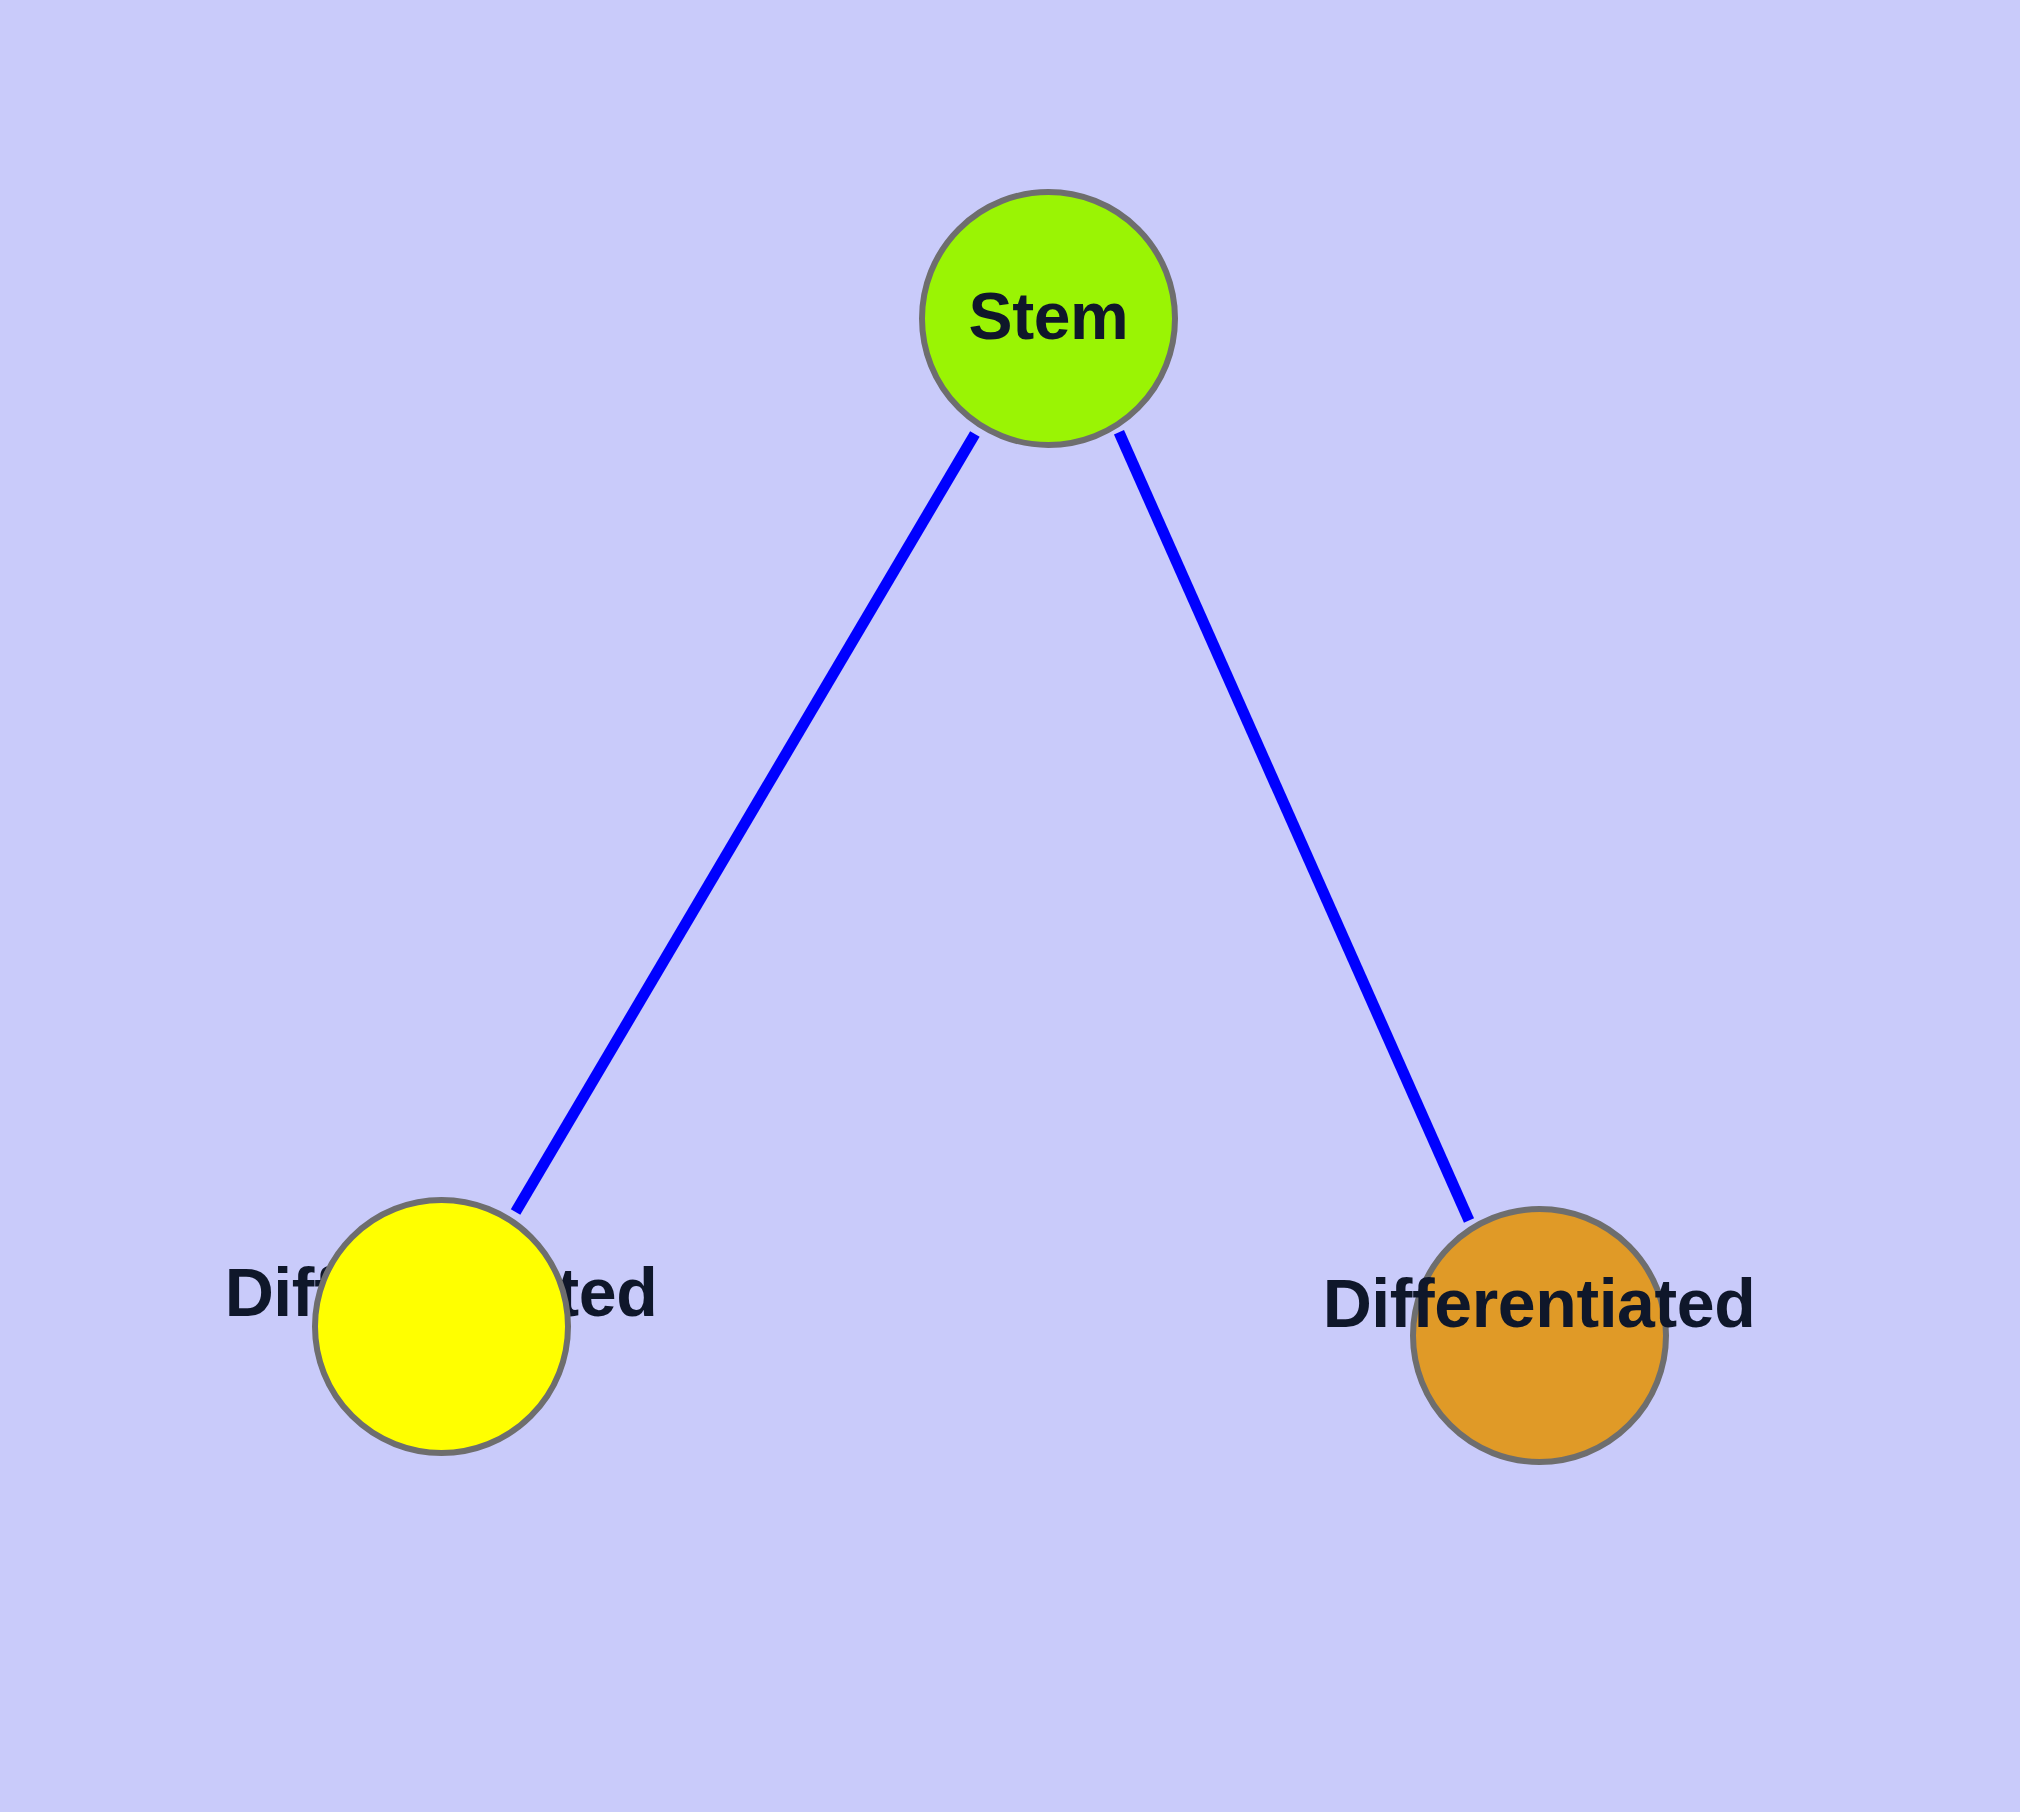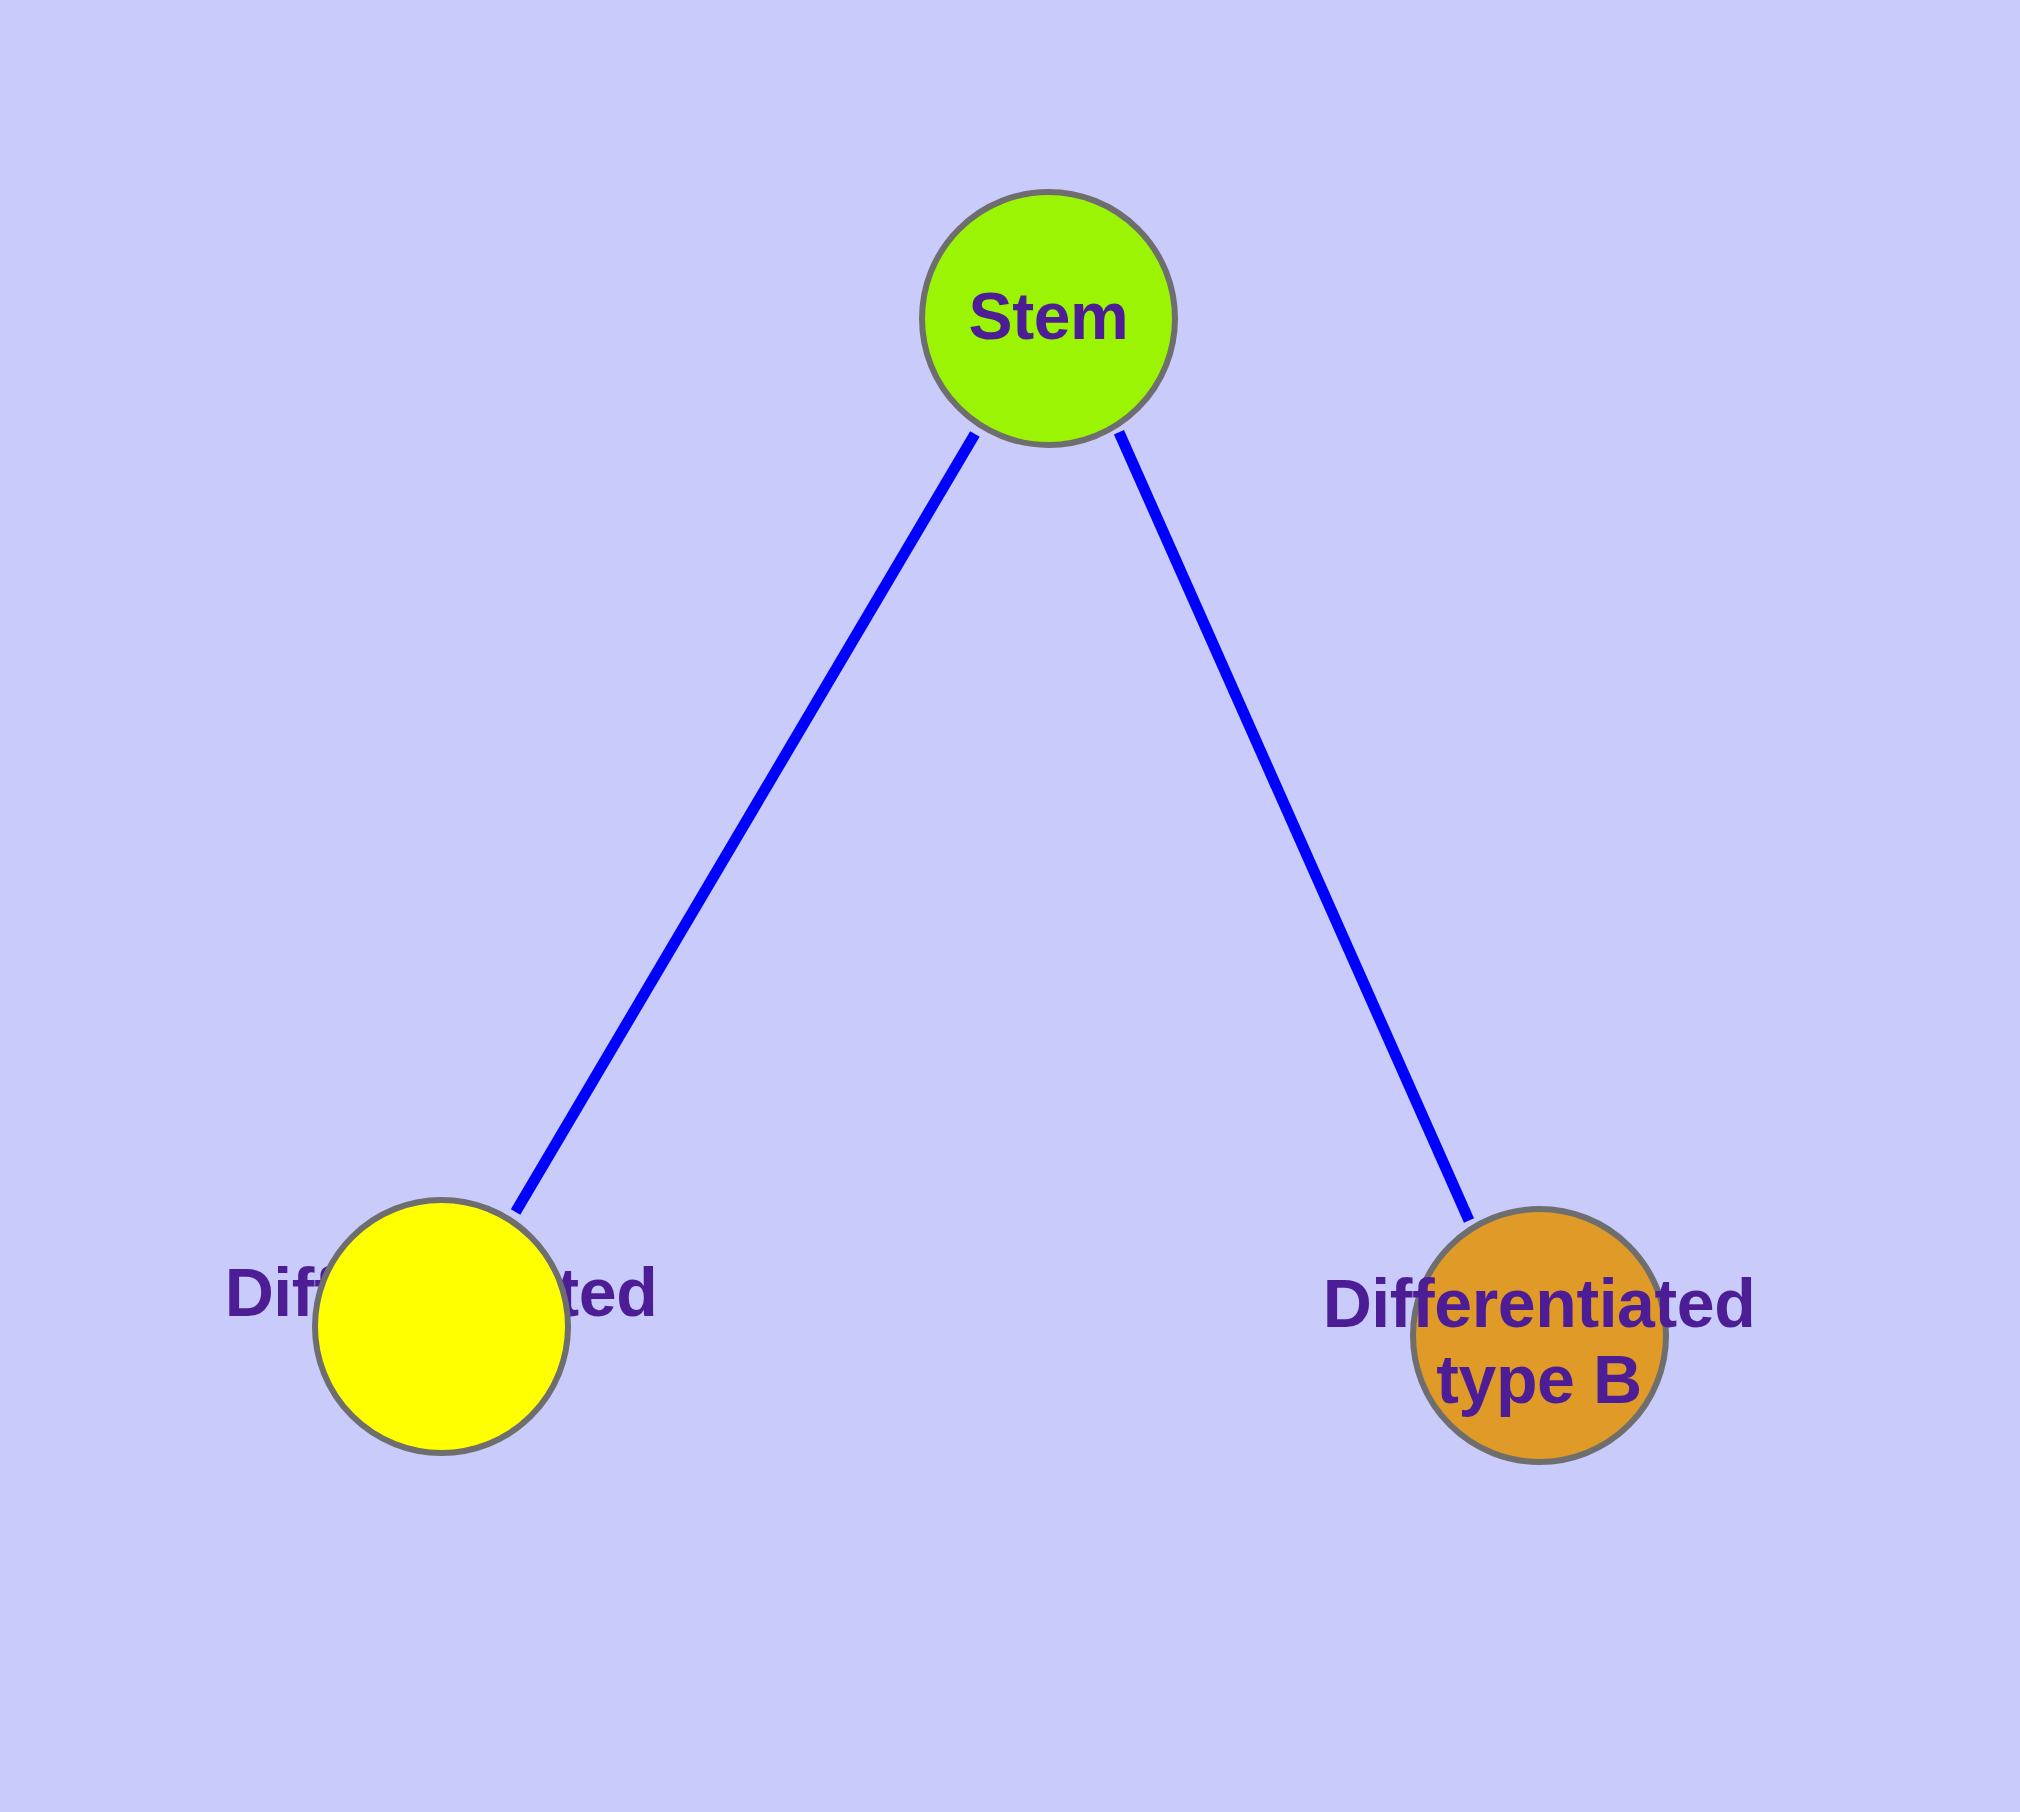--- a/index.html
+++ b/index.html
@@ -29,21 +29,21 @@
   }
   .graph-node {
     position: absolute;
     box-sizing: border-box;
     border-radius: 50%;
     border: 6px solid #6e6e6e;
   }
   .node-label {
     position: absolute;
     text-align: center;
-    color: #4c1d95;
+    color: #0f172a;
     font-weight: bold;
     font-family: "Liberation Sans", sans-serif;
     white-space: nowrap;
     line-height: 1.12;
     letter-spacing: -0.4px;
   }
   #node-stem {
     left: 919px;
     top: 189px;
     width: 259px;
@@ -101,17 +101,16 @@
 
   <div id="node-diff-a" class="graph-node"></div>
   <div id="node-diff-b" class="graph-node"></div>
 
   <div id="label-stem" class="node-label">
     <div>Stem</div>
   </div>
 
   <div id="label-diff-b" class="node-label">
     <div>Differentiated</div>
-    <div>type B</div>
   </div>
 
 </div>
 
 
 </body></html>

